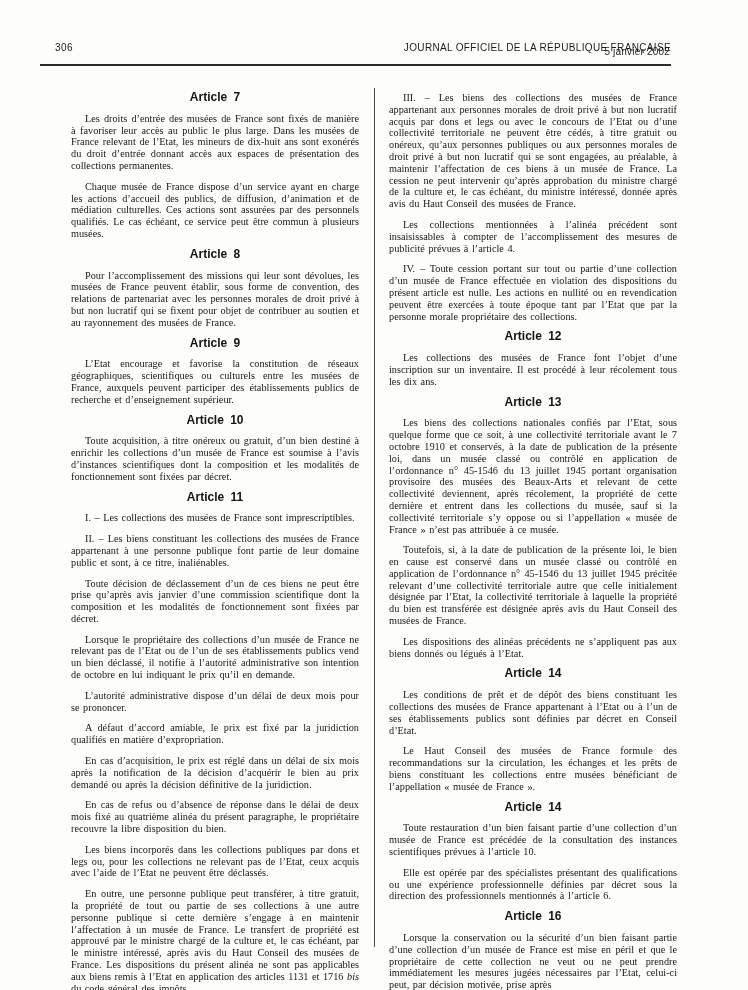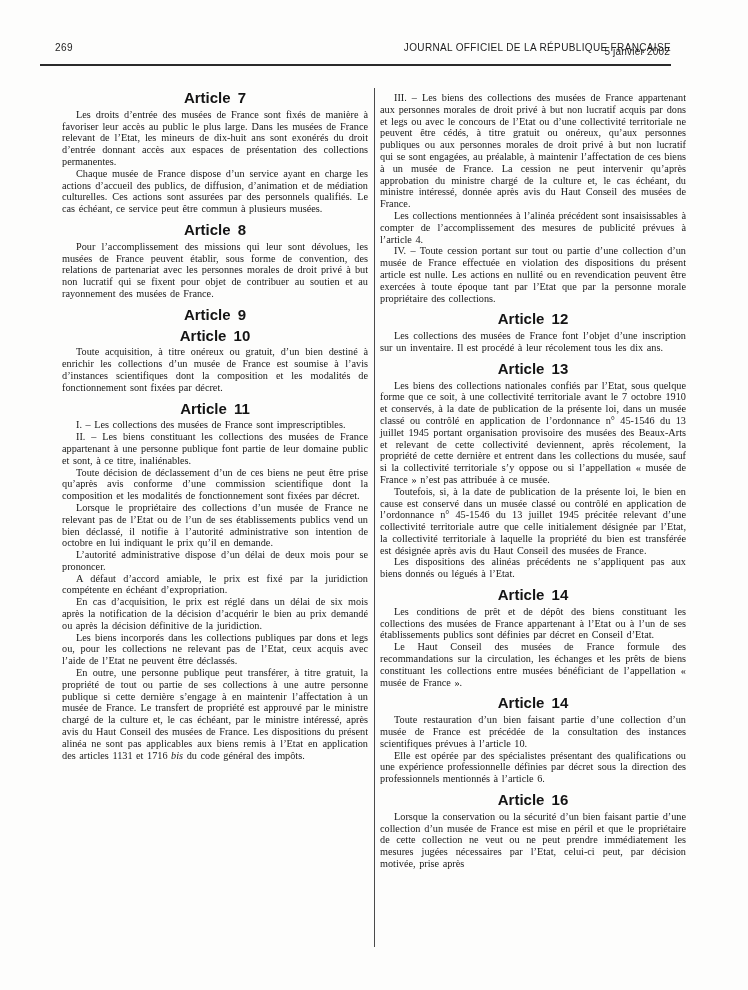--- a/index.html
+++ b/index.html
@@ -70,65 +70,67 @@
   .col-right { left: 380px; }
   .column-divider {
     position: absolute;
     left: 374px;
     top: 88px;
     width: 1px;
     height: 859px;
     background: #4a4a4a;
   }
   .col p {
-    margin: 0;
+    margin: 9px;
     text-indent: 14px;
   }
   .col h3 {
     margin: 9px 0 5px 0;
     font-family: "Liberation Sans", sans-serif;
-    font-size: 15px;
+    font-size: 12px;
     font-weight: bold;
     text-align: center;
     word-spacing: 3px;
     text-indent: 0;
     color: #141414;
   }
   .col > :first-child { margin-top: 2px; }
   .col em { font-style: italic; }
 </style>
 </head>
 <body>
 
 <div class="page">
 
   <div class="header">
-    <span class="page-number">269</span>
+    <span class="page-number">306</span>
     <span class="journal-title">JOURNAL OFFICIEL DE LA RÉPUBLIQUE FRANÇAISE</span>
     <span class="issue-date">5 janvier 2002</span>
   </div>
   <div class="header-rule"></div>
 
   <div class="col col-left">
       <h3>Article 7</h3>
       <p>Les droits d’entrée des musées de France sont fixés de manière à favoriser leur accès au public le plus large. Dans les musées de France relevant de l’Etat, les mineurs de dix-huit ans sont exonérés du droit d’entrée donnant accès aux espaces de présentation des collections permanentes.</p>
       <p>Chaque musée de France dispose d’un service ayant en charge les actions d’accueil des publics, de diffusion, d’animation et de médiation culturelles. Ces actions sont assurées par des personnels qualifiés. Le cas échéant, ce service peut être commun à plusieurs musées.</p>
       <h3>Article 8</h3>
       <p>Pour l’accomplissement des missions qui leur sont dévolues, les musées de France peuvent établir, sous forme de convention, des relations de partenariat avec les personnes morales de droit privé à but non lucratif qui se fixent pour objet de contribuer au soutien et au rayonnement des musées de France.</p>
       <h3>Article 9</h3>
+      <p>L’Etat encourage et favorise la constitution de réseaux géographiques, scientifiques ou culturels entre les musées de France, auxquels peuvent participer des établissements publics de recherche et d’enseignement supérieur.</p>
       <h3>Article 10</h3>
       <p>Toute acquisition, à titre onéreux ou gratuit, d’un bien destiné à enrichir les collections d’un musée de France est soumise à l’avis d’instances scientifiques dont la composition et les modalités de fonctionnement sont fixées par décret.</p>
       <h3>Article 11</h3>
       <p>I. – Les collections des musées de France sont imprescriptibles.</p>
       <p>II. – Les biens constituant les collections des musées de France appartenant à une personne publique font partie de leur domaine public et sont, à ce titre, inaliénables.</p>
-      <p>Toute décision de déclassement d’un de ces biens ne peut être prise qu’après avis conforme d’une commission scientifique dont la composition et les modalités de fonctionnement sont fixées par décret.</p>
+      <p>Toute décision de déclassement d’un de ces biens ne peut être prise qu’après avis janvier d’une commission scientifique dont la composition et les modalités de fonctionnement sont fixées par décret.</p>
       <p>Lorsque le propriétaire des collections d’un musée de France ne relevant pas de l’Etat ou de l’un de ses établissements publics vend un bien déclassé, il notifie à l’autorité administrative son intention de octobre en lui indiquant le prix qu’il en demande.</p>
       <p>L’autorité administrative dispose d’un délai de deux mois pour se prononcer.</p>
-      <p>A défaut d’accord amiable, le prix est fixé par la juridiction compétente en échéant d’expropriation.</p>
+      <p>A défaut d’accord amiable, le prix est fixé par la juridiction qualifiés en matière d’expropriation.</p>
       <p>En cas d’acquisition, le prix est réglé dans un délai de six mois après la notification de la décision d’acquérir le bien au prix demandé ou après la décision définitive de la juridiction.</p>
+      <p>En cas de refus ou d’absence de réponse dans le délai de deux mois fixé au quatrième alinéa du présent paragraphe, le propriétaire recouvre la libre disposition du bien.</p>
       <p>Les biens incorporés dans les collections publiques par dons et legs ou, pour les collections ne relevant pas de l’Etat, ceux acquis avec l’aide de l’Etat ne peuvent être déclassés.</p>
       <p>En outre, une personne publique peut transférer, à titre gratuit, la propriété de tout ou partie de ses collections à une autre personne publique si cette dernière s’engage à en maintenir l’affectation à un musée de France. Le transfert de propriété est approuvé par le ministre chargé de la culture et, le cas échéant, par le ministre intéressé, après avis du Haut Conseil des musées de France. Les dispositions du présent alinéa ne sont pas applicables aux biens remis à l’Etat en application des articles 1131 et 1716 <em>bis</em> du code général des impôts.</p>
     </div>
   <div class="column-divider"></div>
   <div class="col col-right">
       <p>III. – Les biens des collections des musées de France appartenant aux personnes morales de droit privé à but non lucratif acquis par dons et legs ou avec le concours de l’Etat ou d’une collectivité territoriale ne peuvent être cédés, à titre gratuit ou onéreux, qu’aux personnes publiques ou aux personnes morales de droit privé à but non lucratif qui se sont engagées, au préalable, à maintenir l’affectation de ces biens à un musée de France. La cession ne peut intervenir qu’après approbation du ministre chargé de la culture et, le cas échéant, du ministre intéressé, donnée après avis du Haut Conseil des musées de France.</p>
       <p>Les collections mentionnées à l’alinéa précédent sont insaisissables à compter de l’accomplissement des mesures de publicité prévues à l’article 4.</p>
       <p>IV. – Toute cession portant sur tout ou partie d’une collection d’un musée de France effectuée en violation des dispositions du présent article est nulle. Les actions en nullité ou en revendication peuvent être exercées à toute époque tant par l’Etat que par la personne morale propriétaire des collections.</p>
       <h3>Article 12</h3>
       <p>Les collections des musées de France font l’objet d’une inscription sur un inventaire. Il est procédé à leur récolement tous les dix ans.</p>

